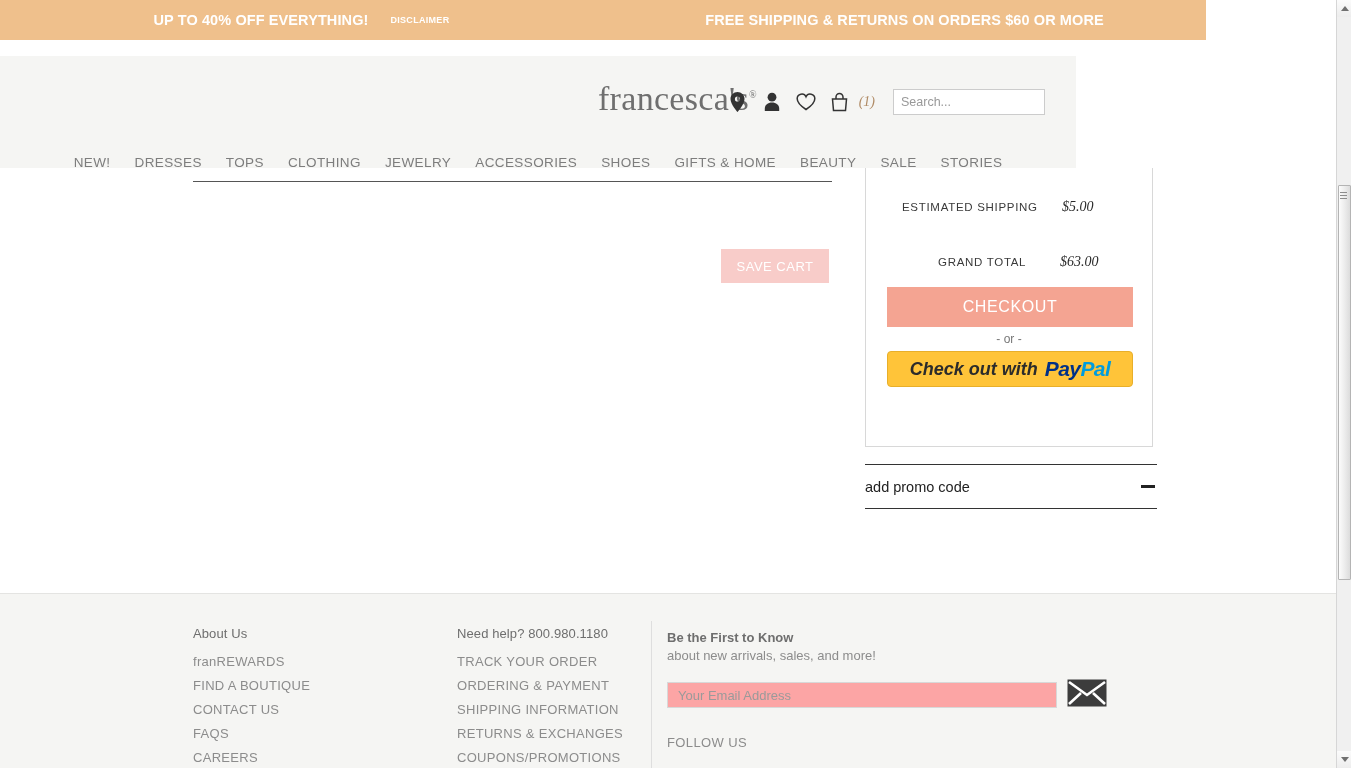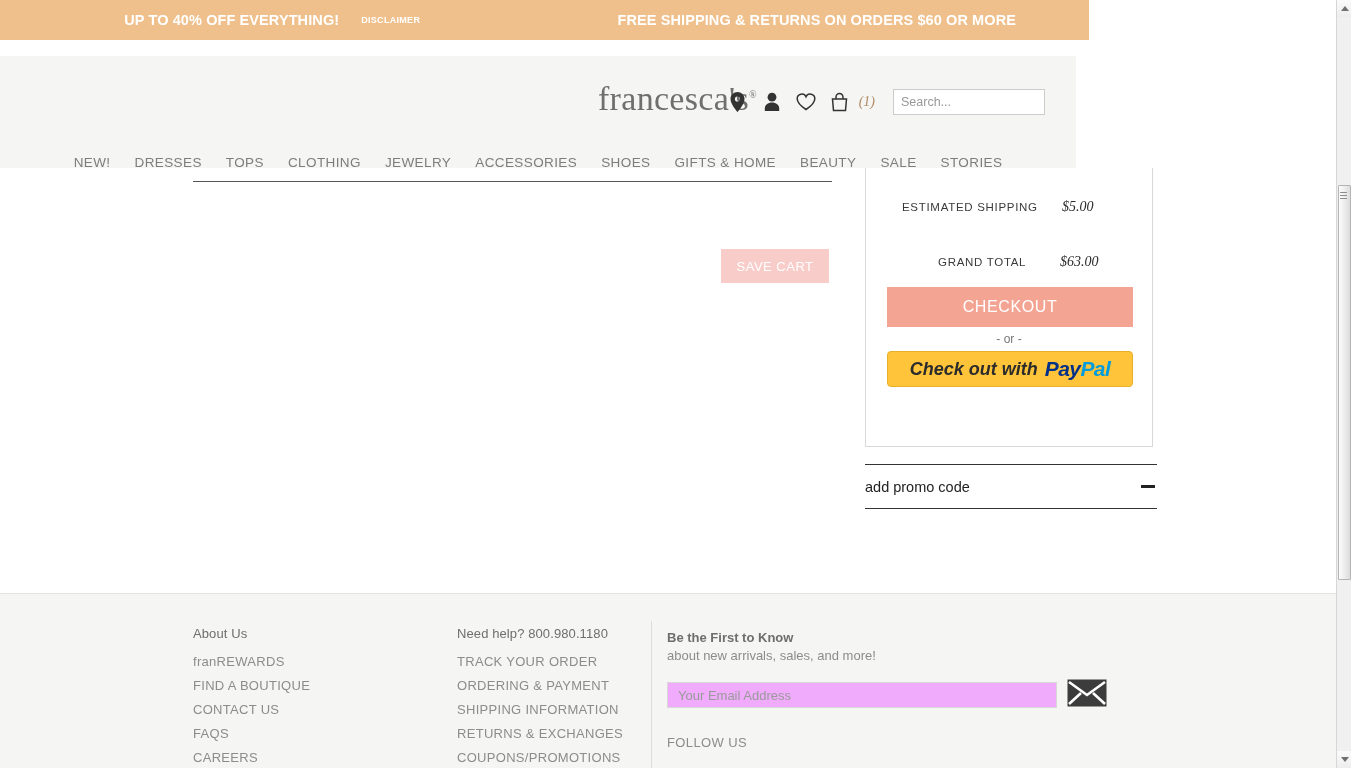--- a/index.html
+++ b/index.html
@@ -18,21 +18,21 @@
     width: 1351px;
     height: 768px;
     overflow: hidden;
     background: #ffffff;
   }
 
   
   .promo-banner {
     position: absolute;
     top: 0; left: 0;
-    width: 1089px;
+    width: 1206px;
     height: 40px;
     background: #efc08c;
     display: flex;
     align-items: center;
   }
   .promo-cell {
     flex: 1 1 0;
     display: flex;
     align-items: center;
     justify-content: center;
@@ -413,21 +413,21 @@
   }
   .signup-row {
     display: flex;
     align-items: center;
     gap: 10px;
   }
   .email-input {
     width: 390px;
     height: 26px;
     border: 1px solid #d8d8d8;
-    background: #f0abfc;
+    background: #fca5a5;
     font-size: 13px;
     color: #555;
     padding: 0 10px;
     outline: none;
     font-family: "Liberation Sans", sans-serif;
   }
   .email-input::placeholder { color: #9a9a9a; }
   .follow-us {
     margin-top: 24px;
     font-size: 13px;

